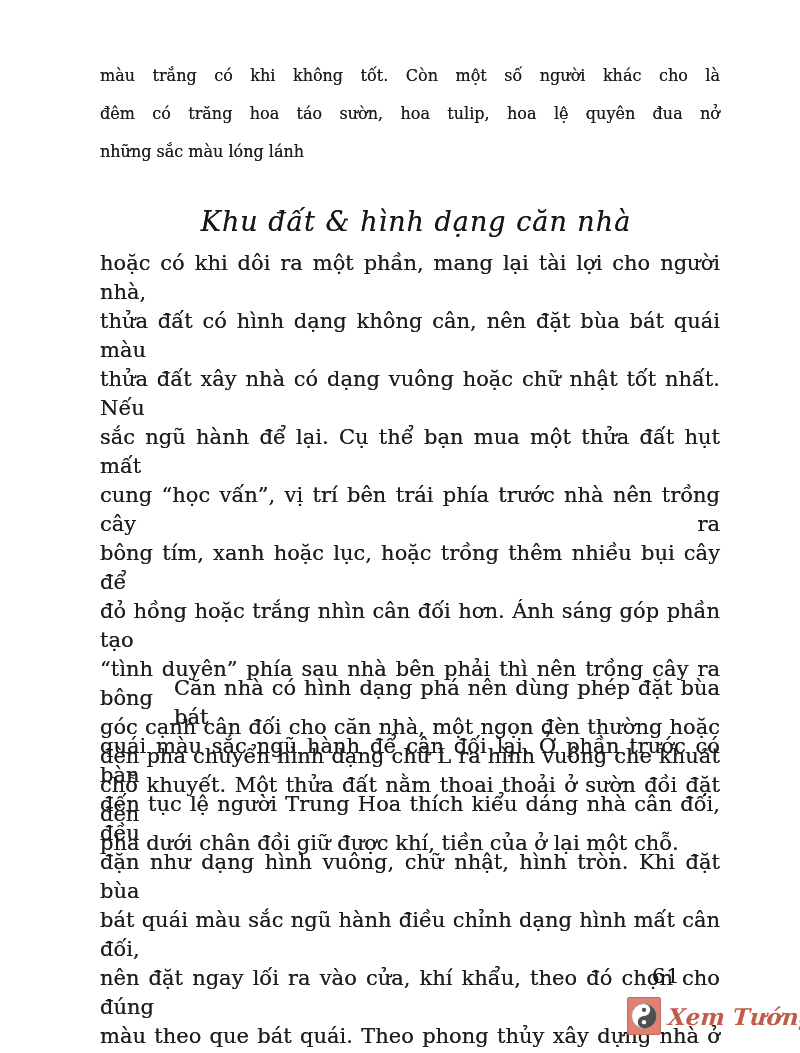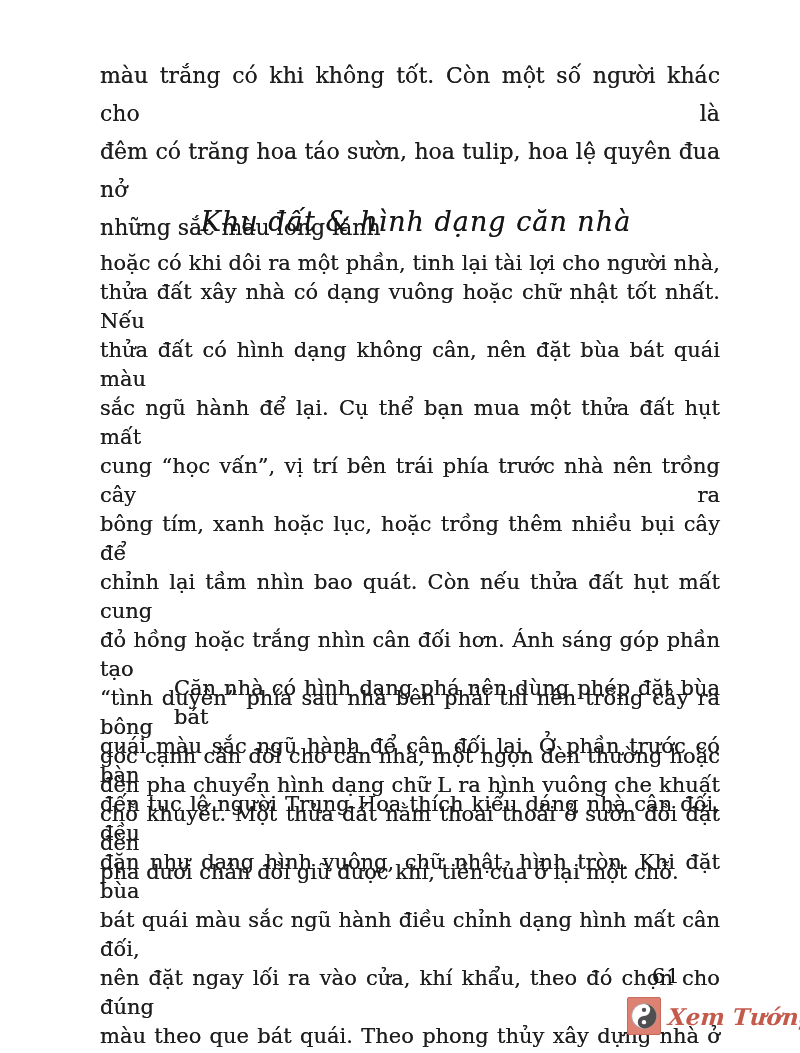--- a/index.html
+++ b/index.html
@@ -12,21 +12,21 @@
     color:#1d1d1d;
   }
   .block{position:absolute;left:100px;width:620px;}
   .line{
     text-align:justify;
     text-align-last:justify;
     text-justify:inter-word;
     white-space:normal;
     text-shadow:0 0 0.6px rgba(10,10,10,0.75);
   }
-  .intro{top:57px;font-size:22px;line-height:38px;}
+  .intro{top:57px;font-size:16px;line-height:38px;}
   .para{font-size:21px;line-height:29px;}
   .para1{top:249px;}
   .para2{top:674px;}
   .indent{padding-left:74px;}
   .short{text-align:right;text-align-last:left;}
   .heading{
     position:absolute;top:190px;left:0;width:800px;margin:16px;
     text-align:center;
     font-style:italic;
     font-weight:normal;
@@ -70,27 +70,26 @@
 
   <section class="block intro">
     <div class="line">màu trắng có khi không tốt. Còn một số người khác cho là</div>
     <div class="line">đêm có trăng hoa táo sườn, hoa tulip, hoa lệ quyên đua nở</div>
     <div class="line short">những sắc màu lóng lánh</div>
   </section>
 
   <h2 class="heading">Khu đất &amp; hình dạng căn nhà</h2>
 
   <section class="block para para1">
-    <div class="line">hoặc có khi dôi ra một phần, tinh lại tài lợi cho người nhà,</div>
+    <div class="line">hoặc có khi dôi ra một phần, mang lại tài lợi cho người nhà,</div>
+    <div class="line">thửa đất có hình dạng không cân, nên đặt bùa bát quái màu</div>
     <div class="line">thửa đất xây nhà có dạng vuông hoặc chữ nhật tốt nhất. Nếu</div>
-    <div class="line">thửa đất có hình dạng không cân, nên đặt bùa bát quái màu</div>
     <div class="line">sắc ngũ hành để lại. Cụ thể bạn mua một thửa đất hụt mất</div>
     <div class="line">cung “học vấn”, vị trí bên trái phía trước nhà nên trồng cây ra</div>
     <div class="line">bông tím, xanh hoặc lục, hoặc trồng thêm nhiều bụi cây để</div>
-    <div class="line">chỉnh lại tầm nhìn bao quát. Còn nếu thửa đất hụt mất cung</div>
     <div class="line">đỏ hồng hoặc trắng nhìn cân đối hơn. Ánh sáng góp phần tạo</div>
     <div class="line">“tình duyên” phía sau nhà bên phải thì nên trồng cây ra bông</div>
     <div class="line">góc cạnh cân đối cho căn nhà, một ngọn đèn thường hoặc</div>
     <div class="line">đèn pha chuyển hình dạng chữ L ra hình vuông che khuất</div>
     <div class="line">chỗ khuyết. Một thửa đất nằm thoai thoải ở sườn đồi đặt đèn</div>
     <div class="line short">pha dưới chân đồi giữ được khí, tiền của ở lại một chỗ.</div>
   </section>
 
   <section class="block para para2">
     <div class="line indent">Căn nhà có hình dạng phá nên dùng phép đặt bùa bát</div>

